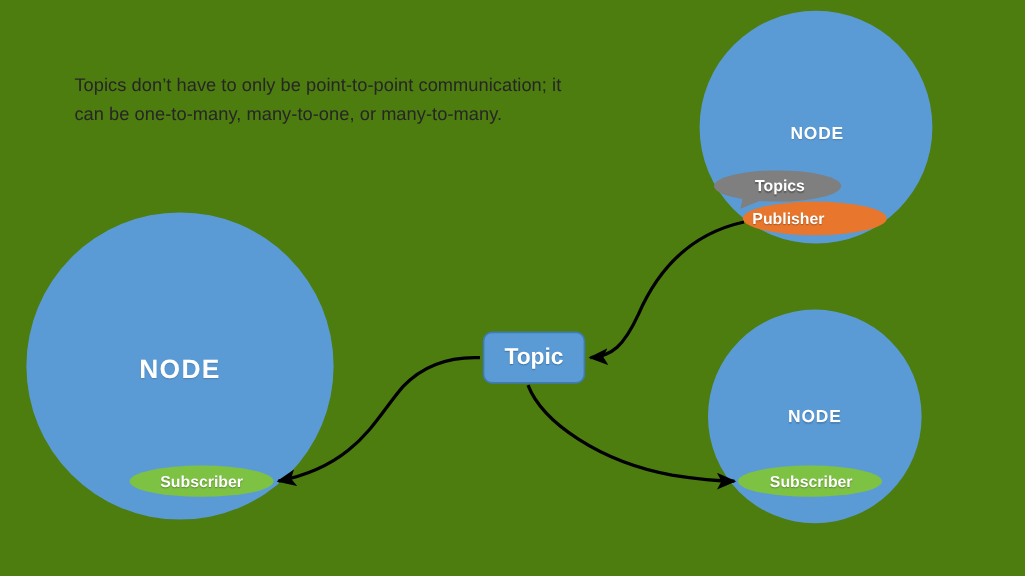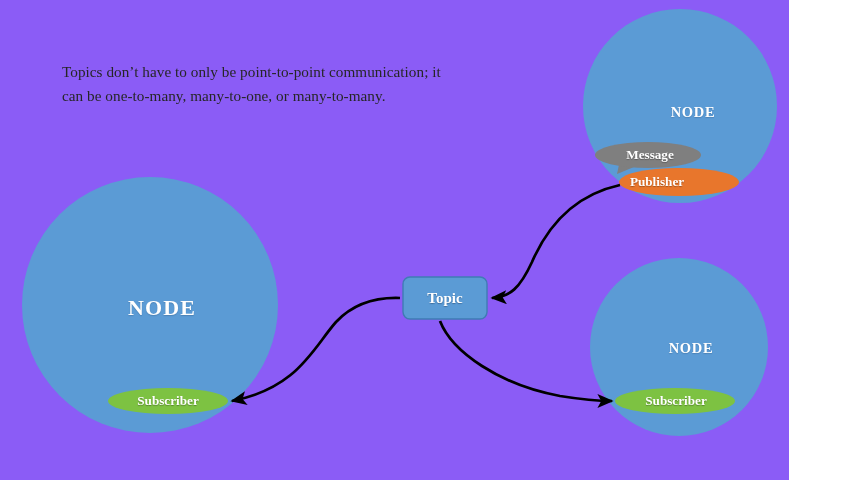--- a/index.html
+++ b/index.html
@@ -6,25 +6,24 @@
   html, body {
     margin: 0;
     padding: 0;
     background: #ffffff;
   }
   body {
     font-family: "Liberation Sans", sans-serif;
   }
   #stage {
     position: relative;
-    width: 789px;
+    width: 854px;
     height: 480px;
-    background: #8b5cf6;
+    background: #4d7c0f;
     overflow: hidden;
-    font-family: Liberation Serif, serif;
   }
   #diagram-svg {
     position: absolute;
     left: 0;
     top: 0;
     width: 854px;
     height: 480px;
   }
   .caption {
     position: absolute;
@@ -37,21 +36,20 @@
     letter-spacing: 0.05px;
     white-space: pre-line;
   }
   .node-label {
     position: absolute;
     color: #ffffff;
     font-weight: bold;
     text-align: center;
     white-space: nowrap;
     text-shadow: 0 1px 1px rgba(40,70,100,0.28);
-    margin-left: 12px;
   }
   .node-label.big {
     font-size: 22px;
     letter-spacing: 1.1px;
   }
   .node-label.small {
     font-size: 14.5px;
     letter-spacing: 0.7px;
   }
   .pill-label {
@@ -60,21 +58,21 @@
     font-weight: bold;
     font-size: 13.2px;
     text-align: center;
     white-space: nowrap;
     text-shadow: 0 1px 1px rgba(0,0,0,0.30);
   }
   .topic-label {
     position: absolute;
     color: #ffffff;
     font-weight: bold;
-    font-size: 15px;
+    font-size: 19px;
     text-align: center;
     white-space: nowrap;
     text-shadow: 0 1px 1px rgba(30,60,95,0.45);
   }
 </style>
 </head>
 <body>
 
 <div id="stage">
 
@@ -104,19 +102,19 @@
   </svg>
 
   <div class="caption">Topics don’t have to only be point-to-point communication; it
 can be one-to-many, many-to-one, or many-to-many.</div>
 
   <div class="node-label big" style="left:150px; top:308px; transform:translate(-50%,-50%);">NODE</div>
   <div class="node-label small" style="left:681px; top:112px; transform:translate(-50%,-50%);">NODE</div>
   <div class="node-label small" style="left:679px; top:348px; transform:translate(-50%,-50%);">NODE</div>
 
   <div class="pill-label" style="left:168px; top:401px; transform:translate(-50%,-50%);">Subscriber</div>
-  <div class="pill-label" style="left:650px; top:155px; transform:translate(-50%,-50%);">Message</div>
+  <div class="pill-label" style="left:650px; top:155px; transform:translate(-50%,-50%);">Topics</div>
   <div class="pill-label" style="left:657px; top:182px; transform:translate(-50%,-50%);">Publisher</div>
   <div class="pill-label" style="left:676px; top:401px; transform:translate(-50%,-50%);">Subscriber</div>
 
   <div class="topic-label" style="left:445px; top:298px; transform:translate(-50%,-50%);">Topic</div>
 
 </div>
 
 </body></html>

